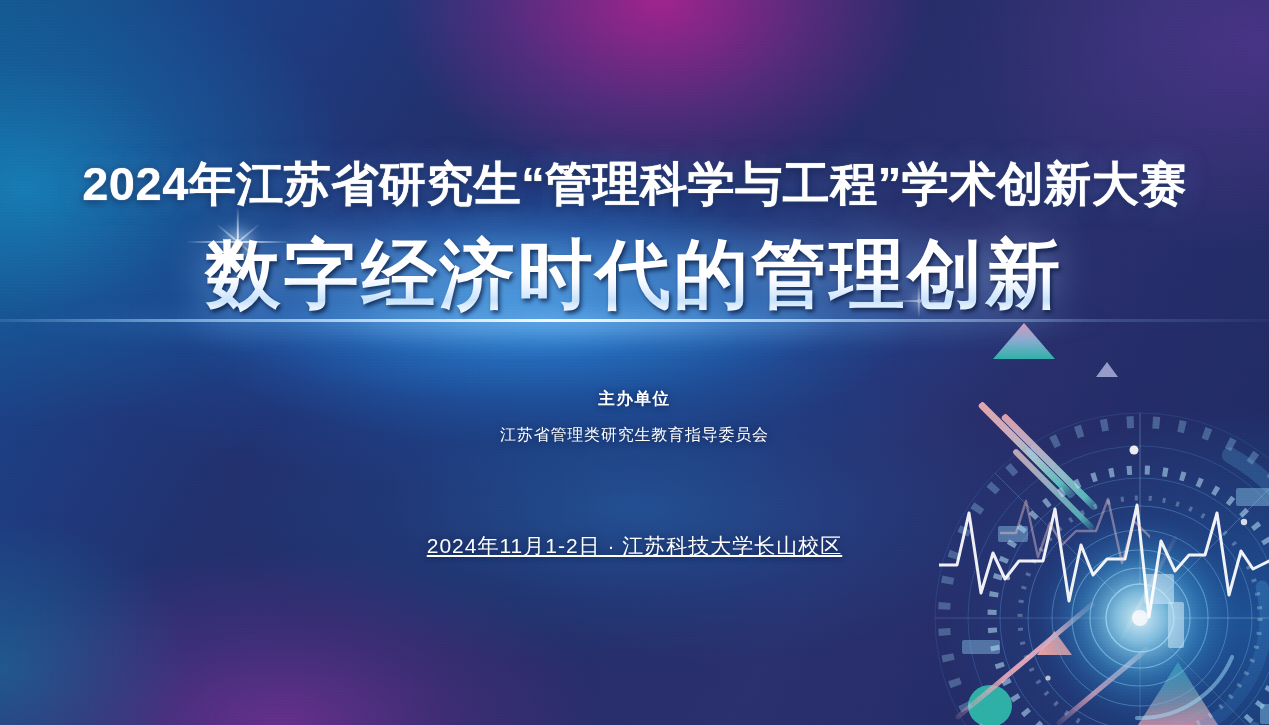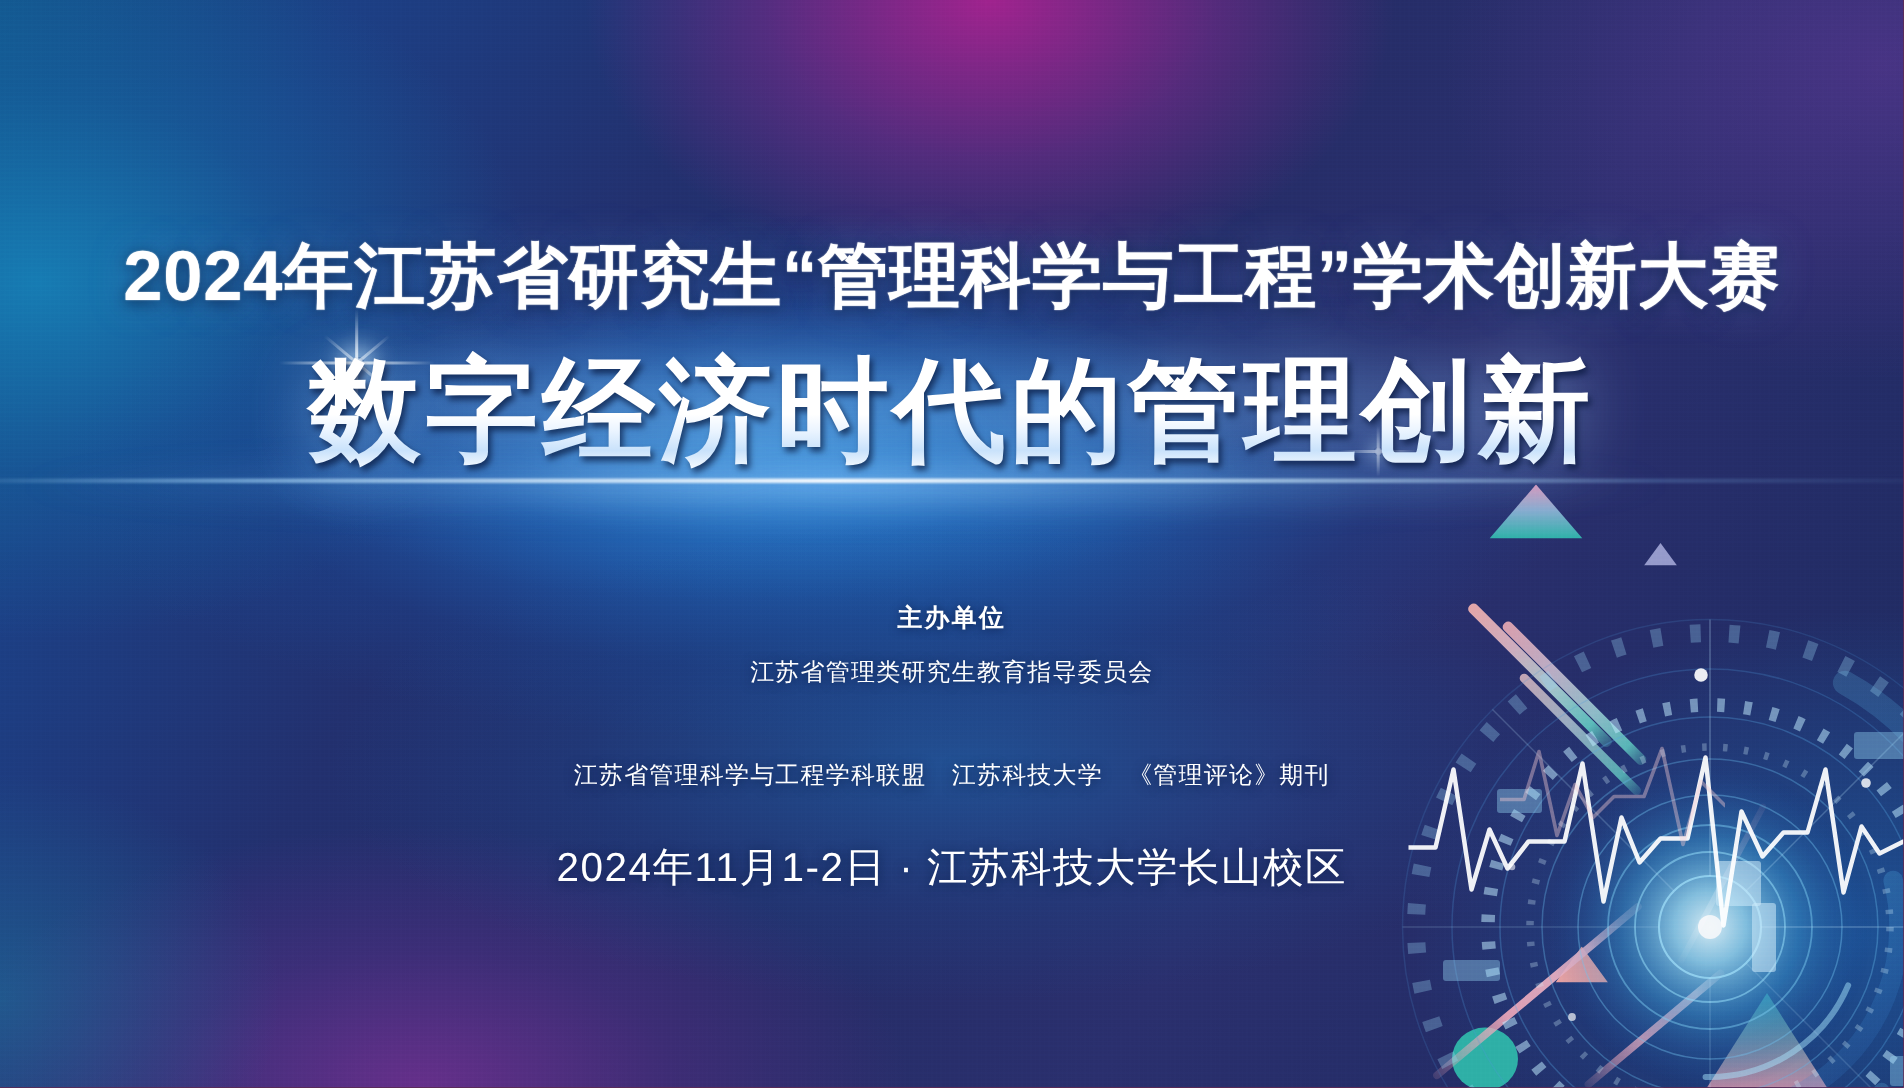--- a/index.html
+++ b/index.html
@@ -3,21 +3,21 @@
 <meta charset="utf-8">
 <title>2024年江苏省研究生"管理科学与工程"学术创新大赛</title>
 <style>
   html,body{margin:0;padding:0;background:#0d1030;}
   body{font-family:"Liberation Sans","DejaVu Sans",sans-serif;}
 
   #poster{
     position:relative;
     width:1269px;height:725px;
     overflow:hidden;
-    background:#be185d;
+    background:#ec4899;
     user-select:none;
   }
 
   
   .bg-layer{position:absolute;inset:0;pointer-events:none;}
 
   
   .bg-base{
     background:
       linear-gradient(120deg,
@@ -189,35 +189,35 @@
   }
 
   .info-block{
     position:absolute;left:0;right:0;top:390px;
     text-align:center;color:#ffffff;
   }
   .info-label{
     font-size:16.5px;font-weight:700;letter-spacing:1.6px;
     line-height:1;
     text-shadow:0 1px 6px rgba(8,28,70,.8);
-    margin-top:14px;
   }
   .info-text{
     font-size:16px;font-weight:400;letter-spacing:.8px;
     line-height:1;
     text-shadow:0 1px 7px rgba(8,28,70,.8);
   }
   .sp-1{height:20px;}
   .sp-2{height:33px;}
   .sp-3{height:20px;}
   .sp-4{height:39px;}
 
   .info-date{
-    font-size:27px;font-weight:400;letter-spacing:1px;line-height:1;
+    font-size:21px;font-weight:400;letter-spacing:1px;line-height:1;
     text-shadow:0 1px 7px rgba(8,28,70,.8);
+    text-decoration:underline;
   }
 </style>
 </head>
 <body>
 
 <div id="poster">
 
   <div class="bg-layer bg-base"></div>
   <div class="bg-layer bg-teal-tl"></div>
   <div class="bg-layer bg-magenta"></div>
@@ -399,21 +399,20 @@
 
       <div class="sp-1"></div>
 
       <div class="info-text">江苏省管理类研究生教育指导委员会</div>
 
       <div class="sp-2"></div>
 
 
       <div class="sp-3"></div>
 
-      <div class="info-text">江苏省管理科学与工程学科联盟　江苏科技大学　《管理评论》期刊</div>
 
       <div class="sp-4"></div>
 
       <div class="info-date">2024年11月1-2日 · 江苏科技大学长山校区</div>
 
     </div>
   </div>
 
 </div>
 

